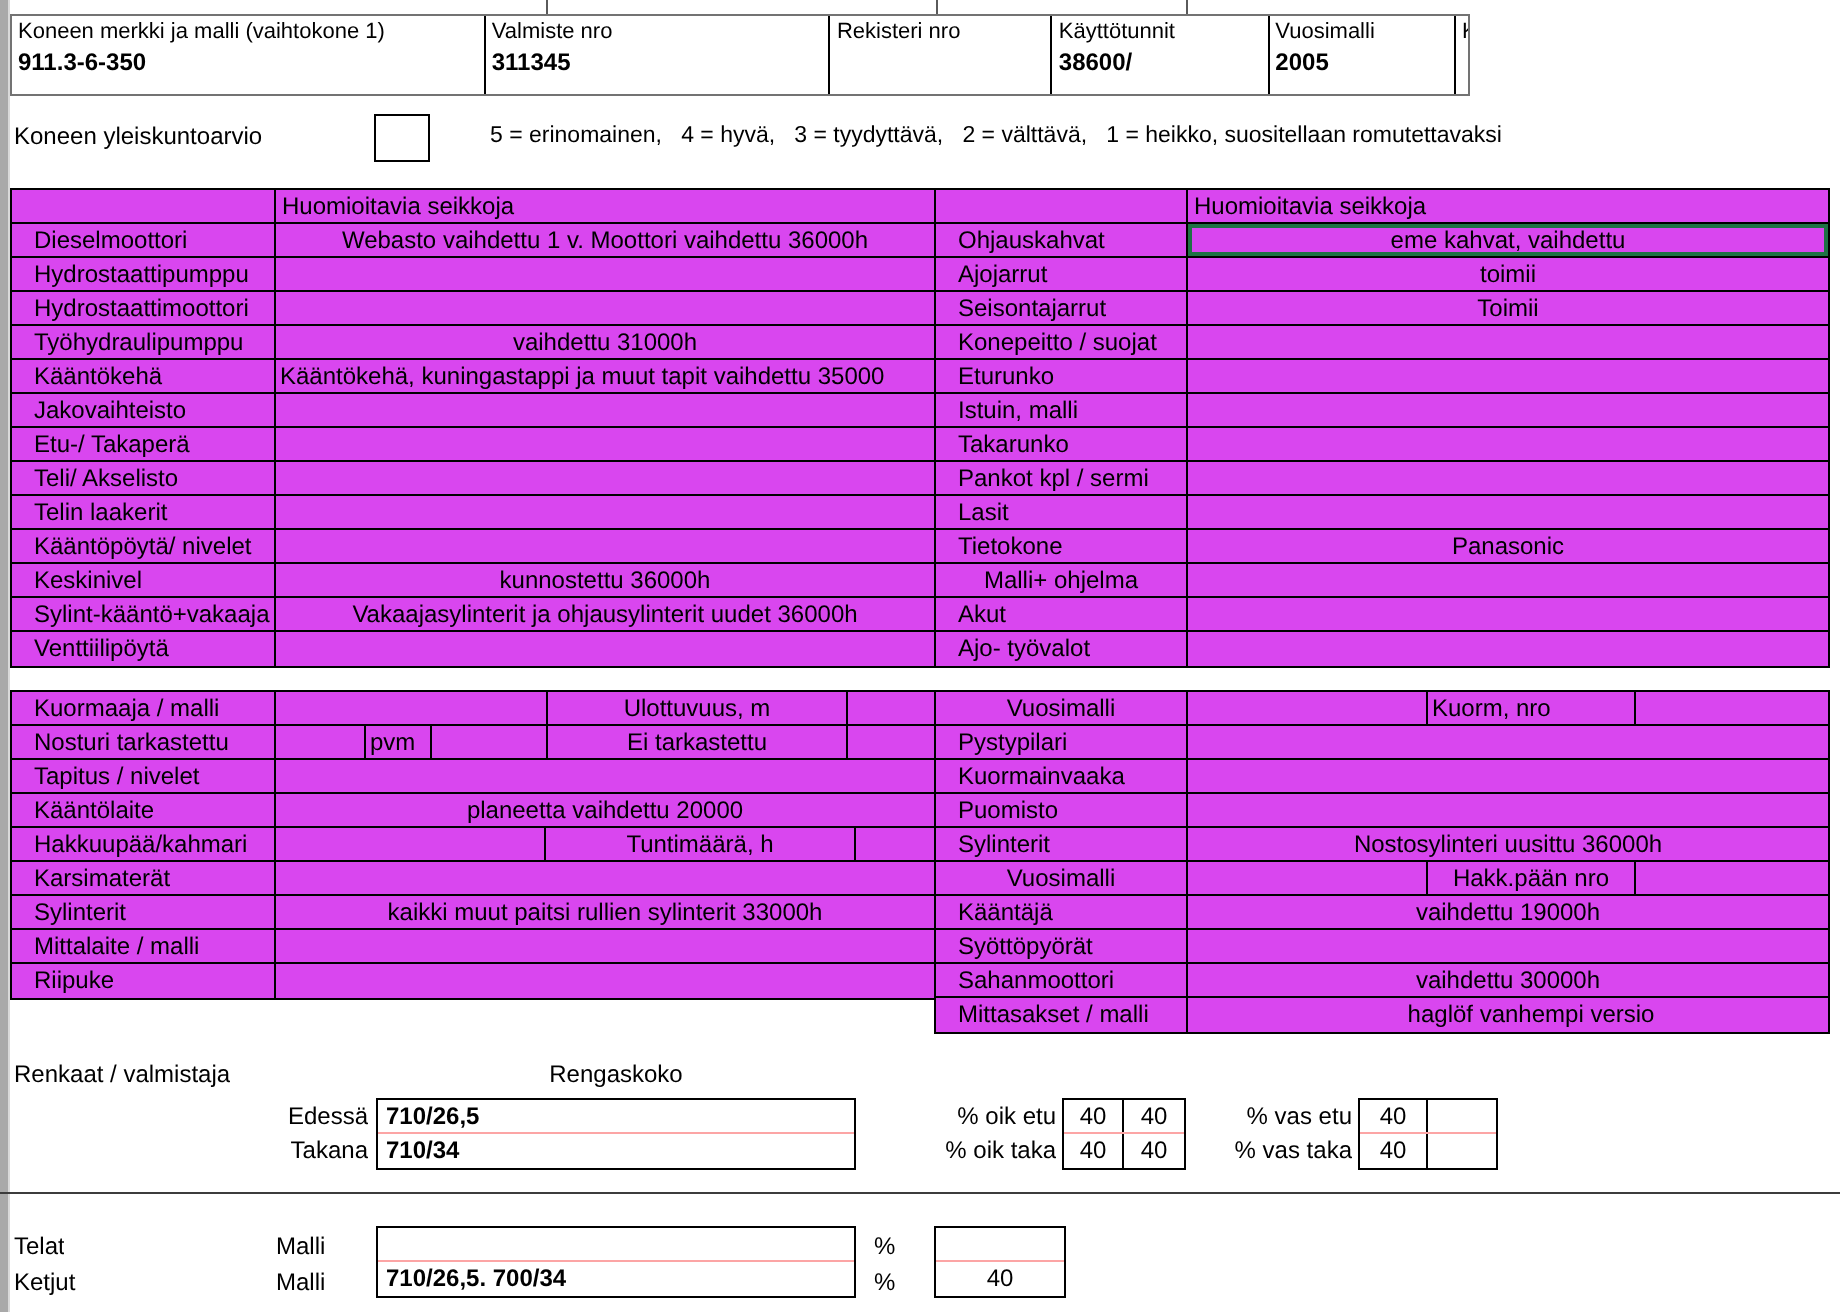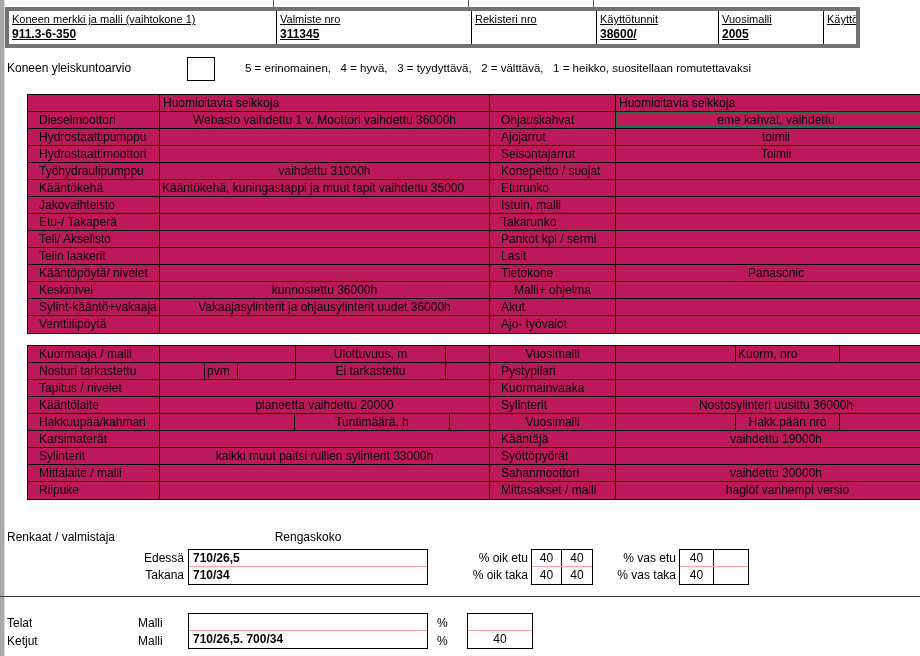--- a/index.html
+++ b/index.html
@@ -8,31 +8,31 @@
     background:#ffffff;
     font-family:"Liberation Sans","DejaVu Sans",sans-serif;
     font-size:12px;color:#000;
   }
   .abs{position:absolute;}
   .nowrap{white-space:nowrap;overflow:hidden;}
   
   .edge-strip{left:0;top:0;width:4px;height:656px;background:#a9a9a9;border-right:1px solid #d9d9d9;}
   .stub{width:1px;height:7px;background:#5a5a5a;top:0;}
   
-  .top-header{left:5px;top:7px;width:855px;height:41px;border:4px solid #737373;display:flex;box-sizing:border-box;text-decoration:underline;}
+  .top-header{left:5px;top:7px;width:730px;height:41px;border:1px solid #737373;display:flex;box-sizing:border-box;}
   .th-cell{box-sizing:border-box;border-right:1px solid #000;padding:2px 3px 0 3px;overflow:hidden;}
   .th-cell:last-child{border-right:none;flex:1;}
   .th-label{font-size:11px;white-space:nowrap;}
   .th-value{font-size:12px;font-weight:bold;margin-top:2px;white-space:nowrap;min-height:14px;}
   
   .cond-label{left:7px;top:61px;}
   .cond-box{left:187px;top:57px;width:28px;height:24px;border:1px solid #000;box-sizing:border-box;text-align:center;line-height:22px;}
   .cond-scale{left:245px;top:62px;font-size:11.5px;white-space:pre;}
   
-  .tbl{border:1px solid #000;box-sizing:border-box;background:#be185d;margin-left:22px;}
+  .tbl{border:1px solid #000;box-sizing:border-box;background:#d946ef;}
   .trow{display:flex;height:17px;box-sizing:border-box;border-bottom:1px solid #000;line-height:15px;}
   .trow:last-child{border-bottom:none;gap:23px;}
   .tlabel{box-sizing:border-box;border-right:1px solid #000;padding:1px 0 0 11px;overflow:hidden;white-space:nowrap;}
   .tbl-left .tlabel{width:132px;}
   .tbl-right .tlabel{width:126px;}
   .tlabel.indent{text-align:center;padding-left:0;}
   .tcell{box-sizing:border-box;border-right:1px solid #000;text-align:center;padding-top:1px;overflow:hidden;white-space:nowrap;}
   .tcell:last-child{border-right:none;}
   .tcell.grow{flex:1;}
   .tcell.align-left{text-align:left;padding-left:2px;}
@@ -260,20 +260,24 @@
     </div>
     <div class="trow">
       <div class="tlabel">Pystypilari</div>
       <div class="tcell grow"></div>
     </div>
     <div class="trow">
       <div class="tlabel">Kuormainvaaka</div>
       <div class="tcell grow"></div>
     </div>
     <div class="trow">
+      <div class="tlabel">Puomisto</div>
+      <div class="tcell grow"></div>
+    </div>
+    <div class="trow">
       <div class="tlabel">Sylinterit</div>
       <div class="tcell grow">Nostosylinteri uusittu 36000h</div>
     </div>
     <div class="trow">
       <div class="tlabel indent">Vuosimalli</div>
       <div class="tcell" style="width: 120px; text-align: center;"></div>
       <div class="tcell" style="width: 104px; text-align: center;">Hakk.pään nro</div>
       <div class="tcell grow"></div>
     </div>
     <div class="trow">

